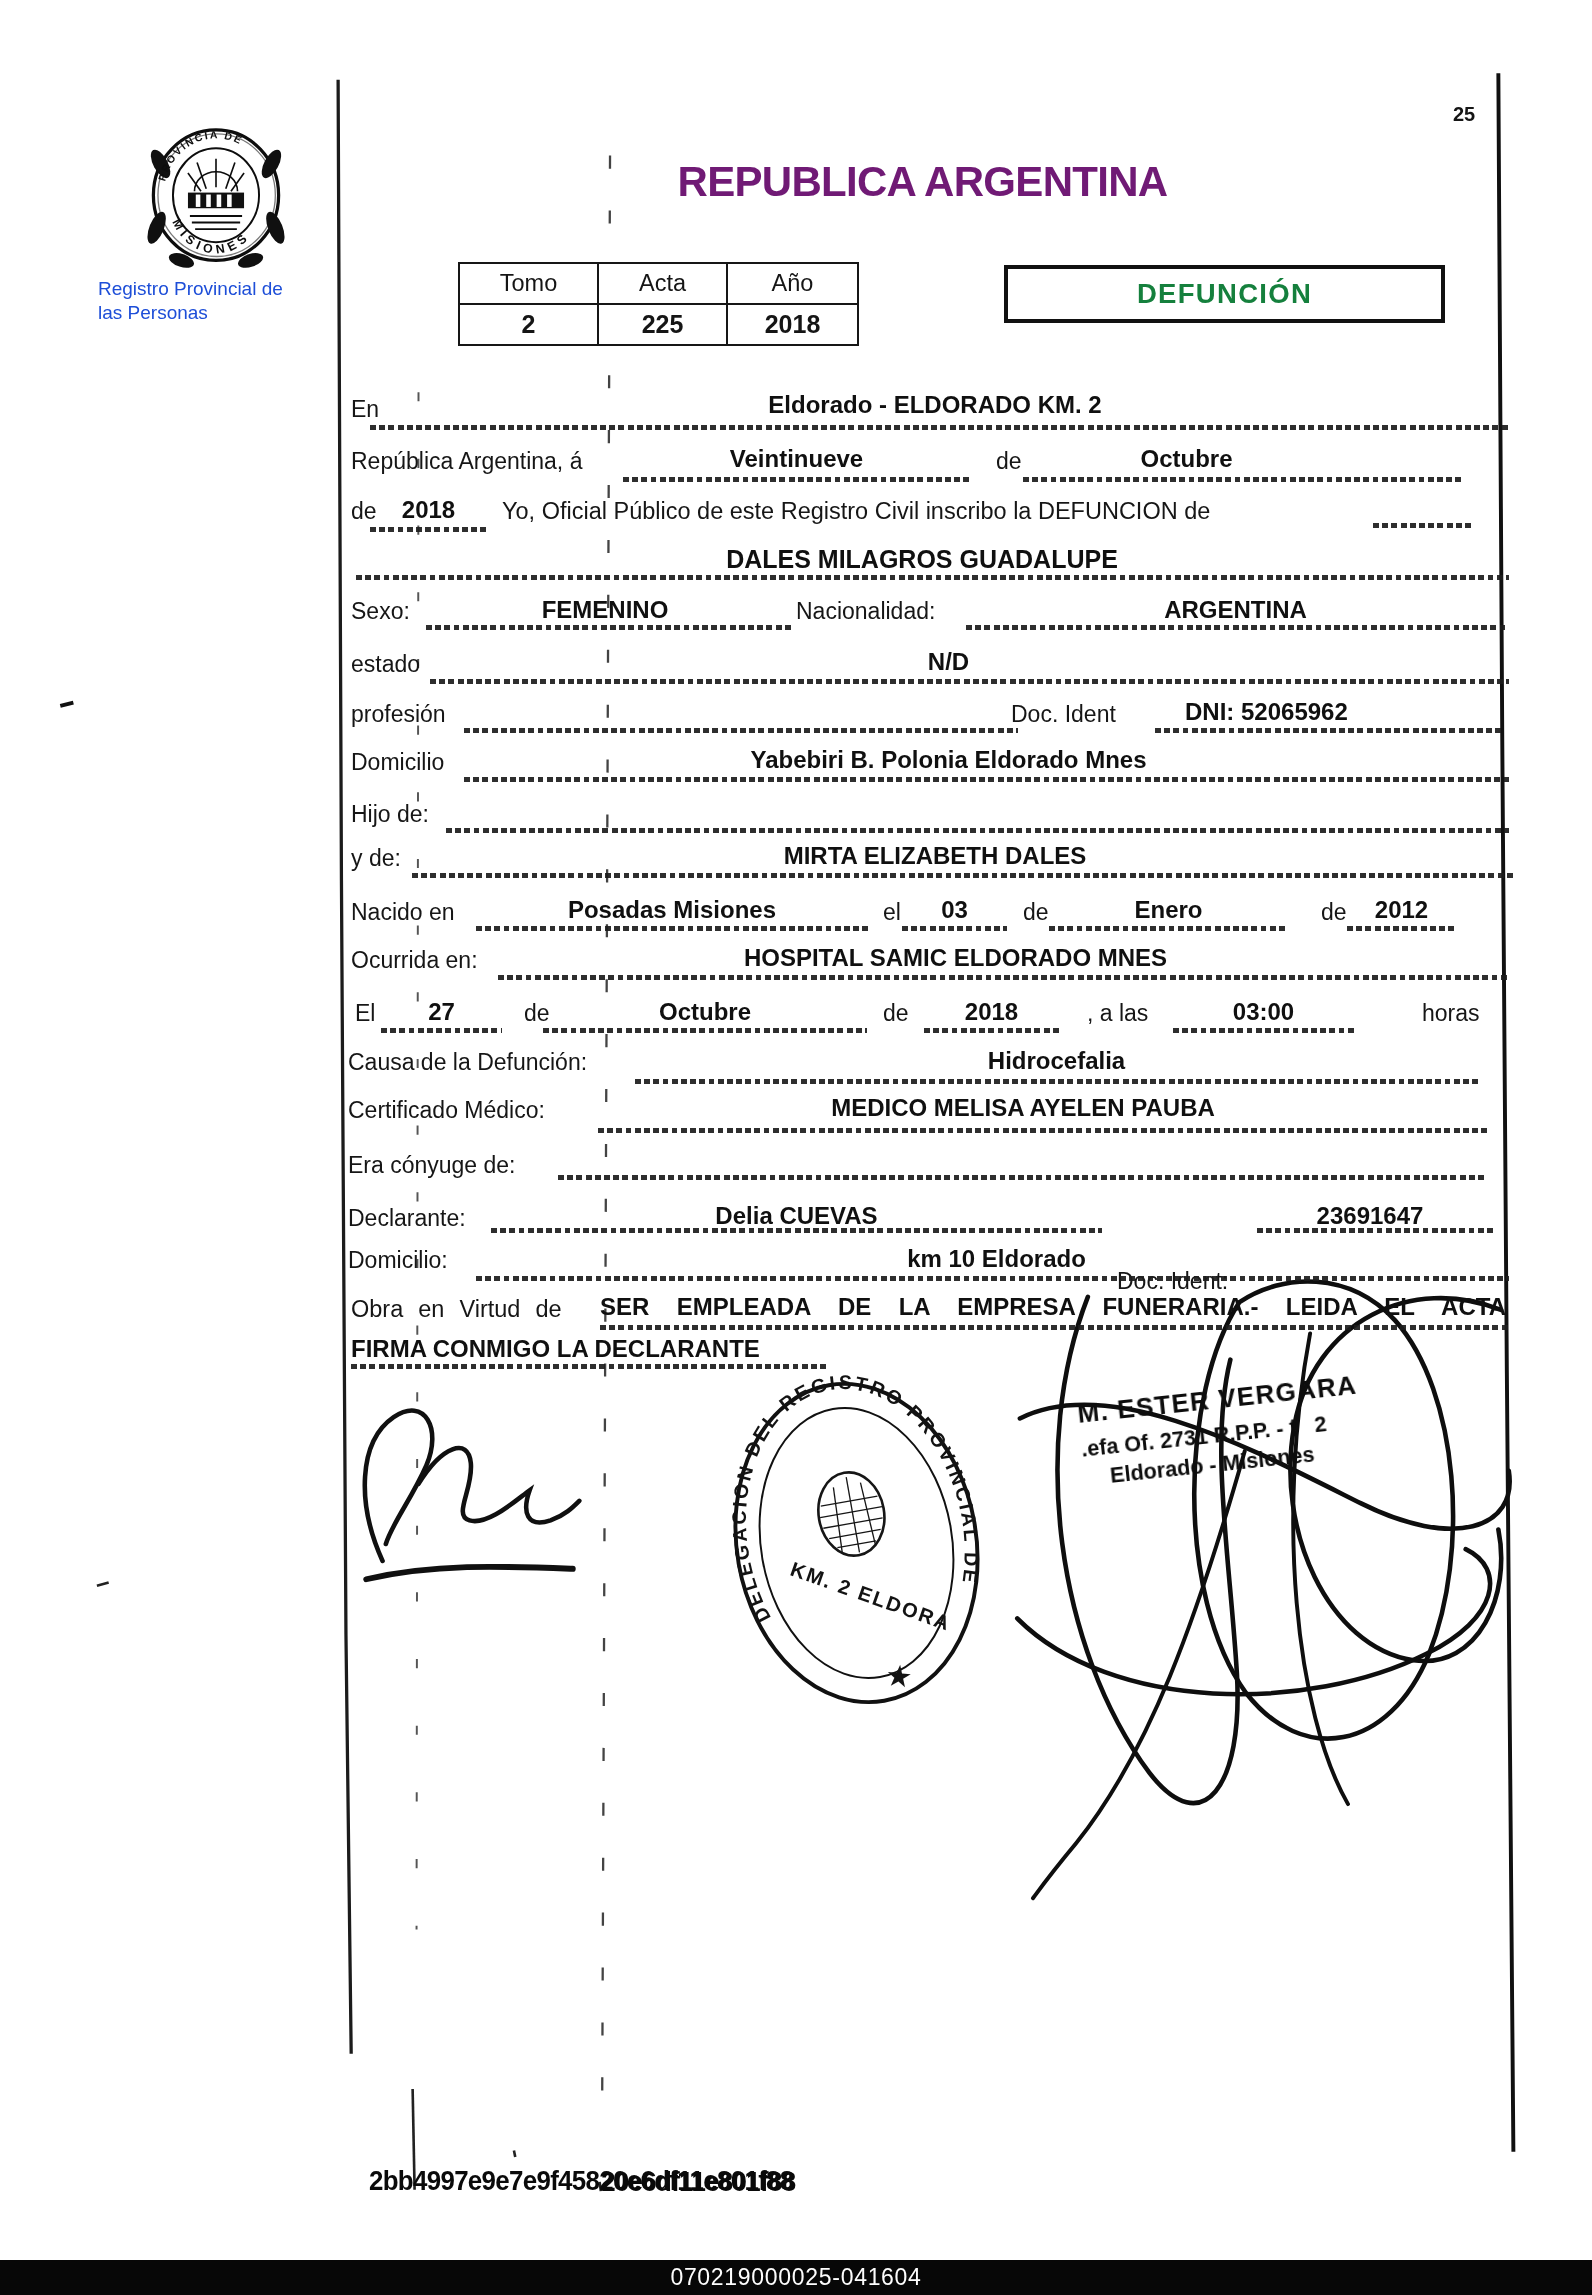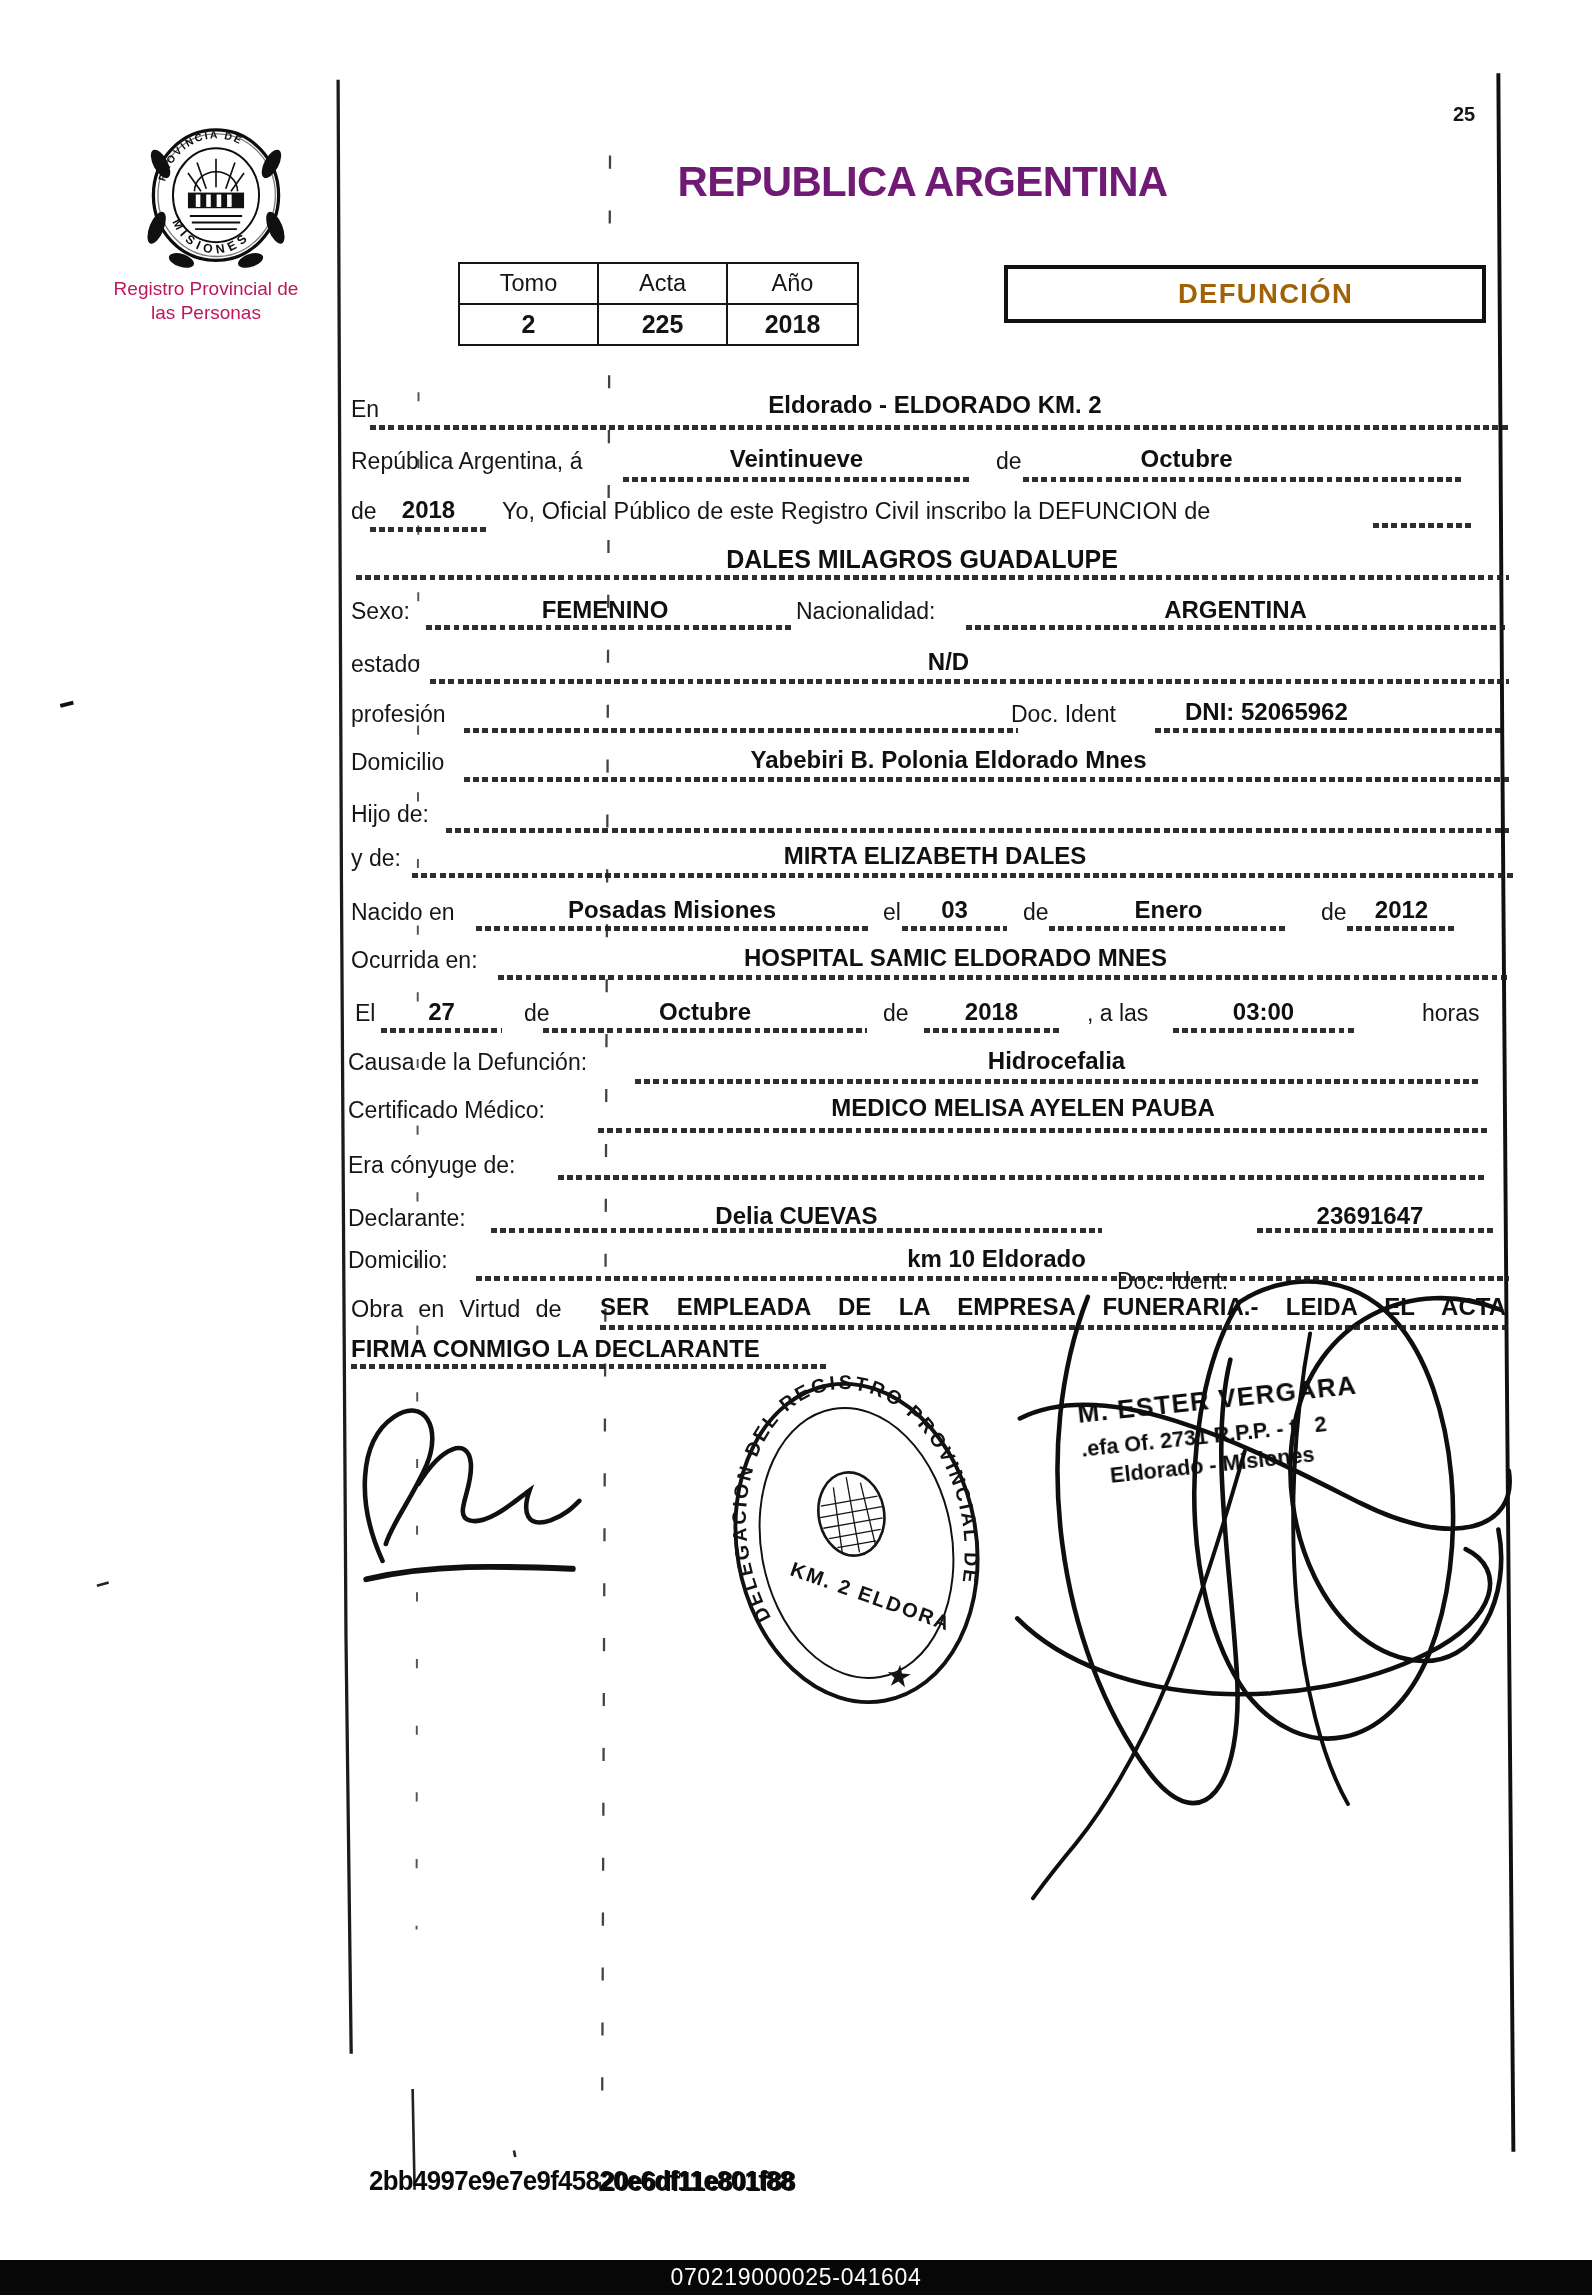--- a/index.html
+++ b/index.html
@@ -15,22 +15,22 @@
       background-image:repeating-linear-gradient(90deg,#1c1c1c 0 5.9px,transparent 5.9px 9.2px);}
   .title{font-size:42px;font-weight:700;letter-spacing:-0.7px;color:#701a75;text-align:center;}
   .pageno{font-size:20px;font-weight:700;}
   .rec-table{display:grid;grid-template-columns:139px 129px 129px;border:2.6px solid #161616;background:#fff;}
   .rec-cell{border-right:2.6px solid #161616;display:flex;align-items:center;justify-content:center;
             height:39px;font-size:23.5px;}
   .rec-cell.lastcol{border-right:none;}
   .rec-cell.hdr{border-bottom:2.6px solid #161616;}
   .rec-cell.v{font-weight:700;font-size:25px;}
   .def-box{border:4.6px solid #111;display:flex;align-items:center;justify-content:center;
-           font-size:27.5px;font-weight:700;letter-spacing:1.3px;color:#a16207;padding-left:41px;}
-  .org{font-size:19px;text-align:center;color:#be185d;}
+           font-size:27.5px;font-weight:700;letter-spacing:1.3px;color:#15803d;}
+  .org{font-size:19px;text-align:left;color:#1d4ed8;}
   .just{text-align:justify;text-align-last:justify;white-space:normal;}
   .obra-lbl{word-spacing:8.5px;font-size:23.5px;}
   .stamp-text{transform:rotate(-6deg);transform-origin:left top;color:#0d0d0d;filter:blur(0.3px);}
   .stamp-text .l1{font-size:26px;font-weight:700;letter-spacing:1.3px;white-space:pre;}
   .stamp-text .l2{font-size:21.6px;font-weight:700;margin-top:6.5px;white-space:pre;}
   .stamp-text .l3{font-size:21.6px;font-weight:700;margin-top:3.9px;margin-left:26px;filter:blur(0.7px);white-space:pre;}
   .hash{font-size:27.5px;font-weight:700;letter-spacing:-0.7px;transform:scaleX(.94);transform-origin:left;
         white-space:pre;color:#0a0a0a;}
   .hash .echo{text-shadow:2px 0.7px 0 #0a0a0a;}
   .barbar{background:#070707;display:flex;align-items:center;justify-content:center;}

